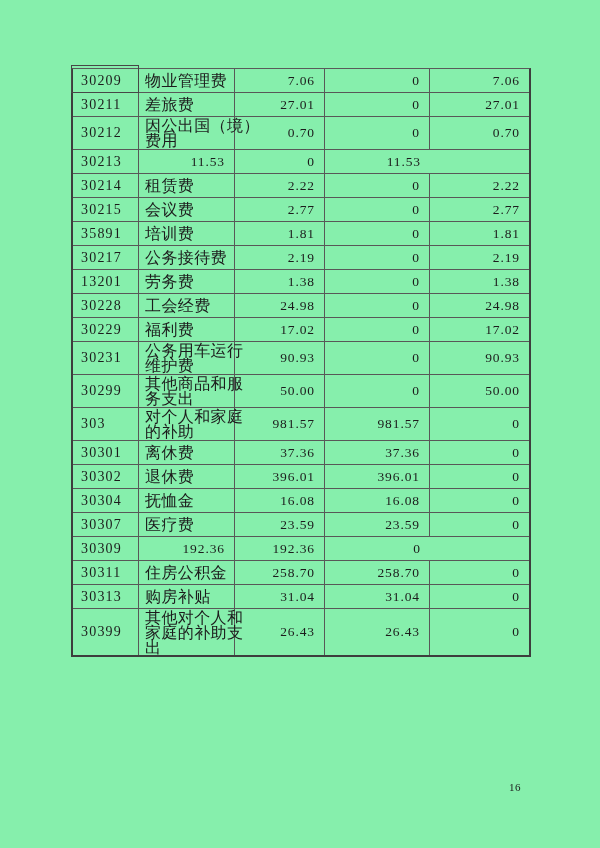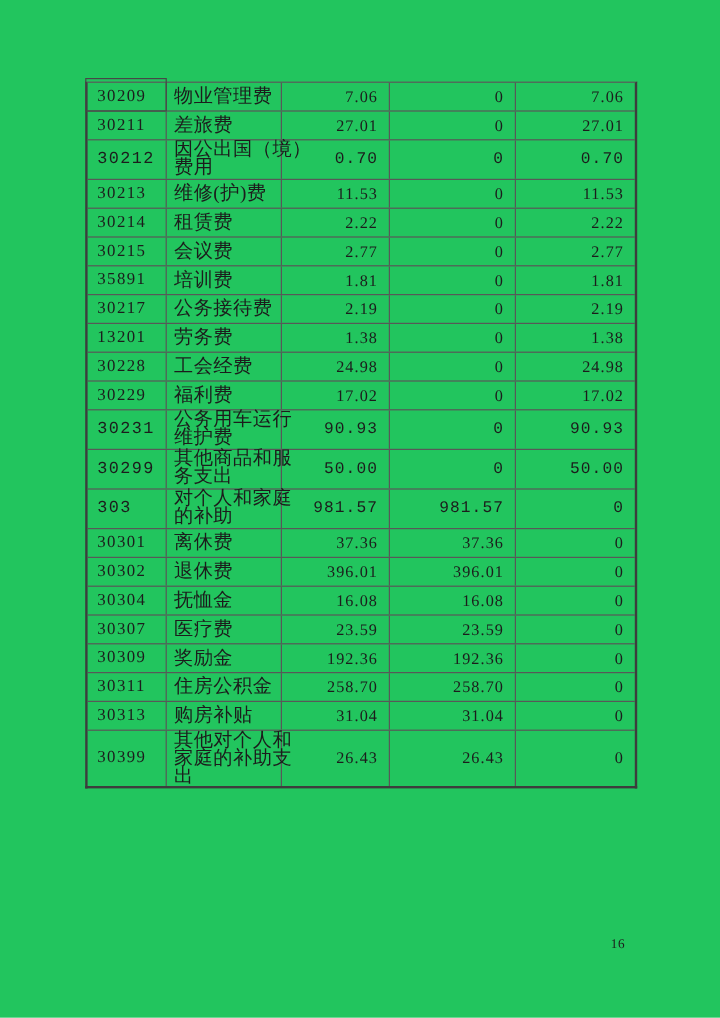--- a/index.html
+++ b/index.html
@@ -11,40 +11,40 @@
     width: 600px;
     height: 848px;
     position: relative;
     font-family: "Liberation Serif", "DejaVu Serif", serif;
     color: #1c1c1c;
     overflow: hidden;
   }
   .page {
     position: absolute;
     inset: 0;
-    background: #22c55e;
+    background: #86efac;
   }
   .etable {
     position: absolute;
     left: 71px;
     top: 68px;
     width: 460px;
     border: 2px solid #3d3d3d;
     border-top: 1px solid #5a5a5a;
     box-sizing: border-box;
   }
   .trow {
     display: grid;
     grid-template-columns: 66px 96px 90px 105px 1fr;
     border-bottom: 1px solid #585858;
     box-sizing: border-box;
   }
   .trow:last-child { border-bottom: none; }
   .lines-1 { height: 24px; }
-  .lines-2 { height: 33px; font-family: Liberation Mono, monospace; }
+  .lines-2 { height: 33px; }
   .lines-3 { height: 46px; }
   .cell {
     border-right: 1px solid #585858;
     display: flex;
     align-items: center;
     box-sizing: border-box;
     min-width: 0;
   }
   .cell:last-child { border-right: none; }
   .cell-code {
@@ -112,21 +112,20 @@
       <div class="trow lines-2">
         <div class="cell cell-code">30212</div>
         <div class="cell cell-name">因公出国（境）
 费用</div>
         <div class="cell cell-val">0.70</div>
         <div class="cell cell-val">0</div>
         <div class="cell cell-val">0.70</div>
       </div>
       <div class="trow lines-1">
         <div class="cell cell-code">30213</div>
-        <div class="cell cell-name">维修(护)费</div>
         <div class="cell cell-val">11.53</div>
         <div class="cell cell-val">0</div>
         <div class="cell cell-val">11.53</div>
       </div>
       <div class="trow lines-1">
         <div class="cell cell-code">30214</div>
         <div class="cell cell-name">租赁费</div>
         <div class="cell cell-val">2.22</div>
         <div class="cell cell-val">0</div>
         <div class="cell cell-val">2.22</div>
@@ -220,21 +219,20 @@
       </div>
       <div class="trow lines-1">
         <div class="cell cell-code">30307</div>
         <div class="cell cell-name">医疗费</div>
         <div class="cell cell-val">23.59</div>
         <div class="cell cell-val">23.59</div>
         <div class="cell cell-val">0</div>
       </div>
       <div class="trow lines-1">
         <div class="cell cell-code">30309</div>
-        <div class="cell cell-name">奖励金</div>
         <div class="cell cell-val">192.36</div>
         <div class="cell cell-val">192.36</div>
         <div class="cell cell-val">0</div>
       </div>
       <div class="trow lines-1">
         <div class="cell cell-code">30311</div>
         <div class="cell cell-name">住房公积金</div>
         <div class="cell cell-val">258.70</div>
         <div class="cell cell-val">258.70</div>
         <div class="cell cell-val">0</div>

